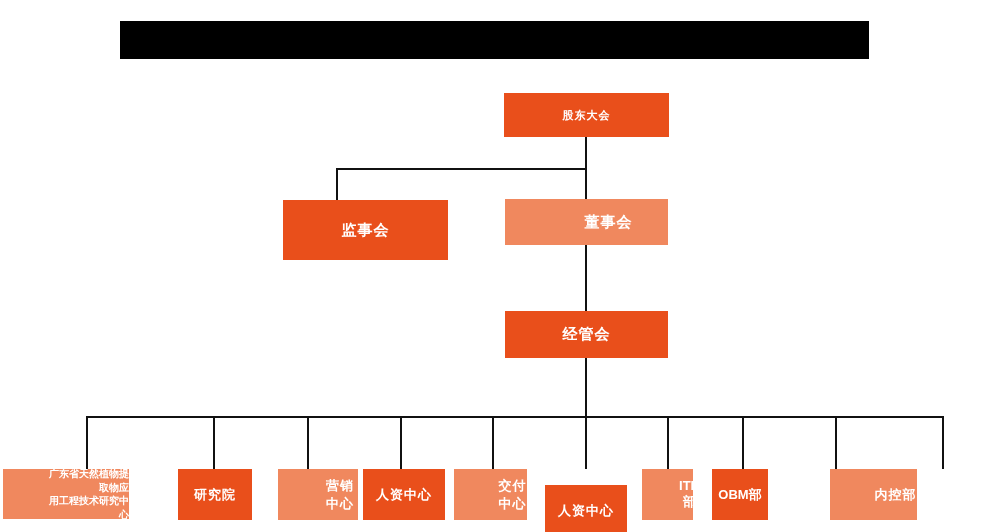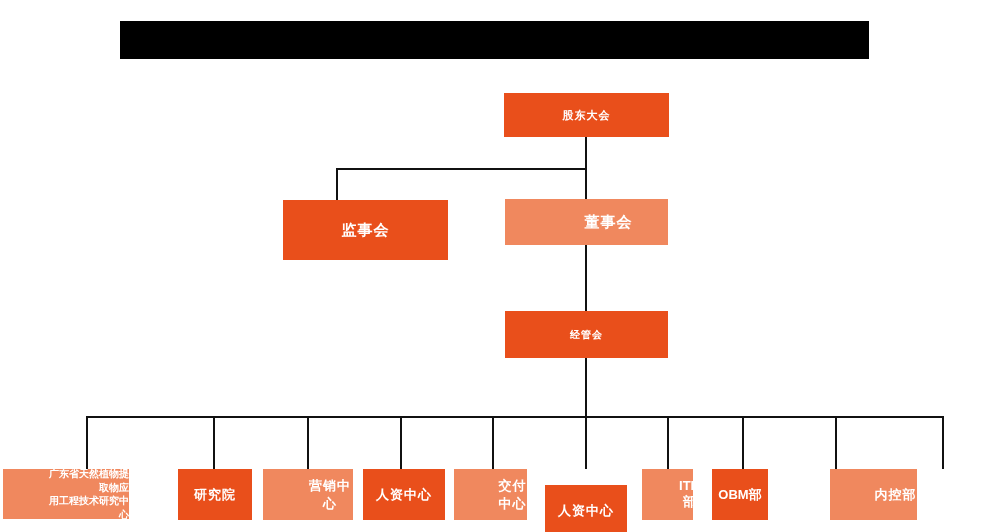--- a/index.html
+++ b/index.html
@@ -35,27 +35,27 @@
     letter-spacing: 1px;
     box-sizing: border-box;
   }
   .node.dark  { background: var(--box-dark,  #e94f1b); }
   .node.light { background: var(--box-light, #f0885e); padding-left: 44px; }
 
   
   .n-shareholders { left: 504px; top:  93px; width: 165px; height: 44px; font-size: 11px; }
   .n-supervisory  { left: 255px; top: 200px; width: 165px; height: 60px; font-size: 15px; margin-left: 28px; }
   .n-directors    { left: 505px; top: 199px; width: 163px; height: 46px; font-size: 15px; }
-  .n-management   { left: 505px; top: 311px; width: 163px; height: 47px; font-size: 10px; }
+  .n-management   { left: 505px; top: 311px; width: 163px; height: 47px; font-size: 15px; }
 
   
   .dept { top: 469px; height: 51px; font-size: 13px; }
   .d-0 { left:   3px; width: 126px; height: 50px; font-size: 10px; line-height: 1.35; letter-spacing: 0; white-space: pre-line; text-align: right; }
   .d-1 { left: 178px; width:  74px; }
-  .d-2 { left: 263px; width:  90px; }
+  .d-2 { left: 278px; width:  80px; }
   .d-3 { left: 363px; width:  82px; }
   .d-4 { left: 454px; width:  73px; }
   .d-5 { left: 545px; width:  82px; margin-top: 16px; }
   .d-6 { left: 642px; width:  51px; letter-spacing: 0; }
   .d-7 { left: 712px; width:  56px; letter-spacing: 0; }
   .d-8 { left: 791px; width:  87px; margin-left: 39px; }
   .d-9 { left: 895px; width:  95px; }
 
   
   .v-l1        { left: 585px; top: 137px; width: 2px; height: 62px; }

